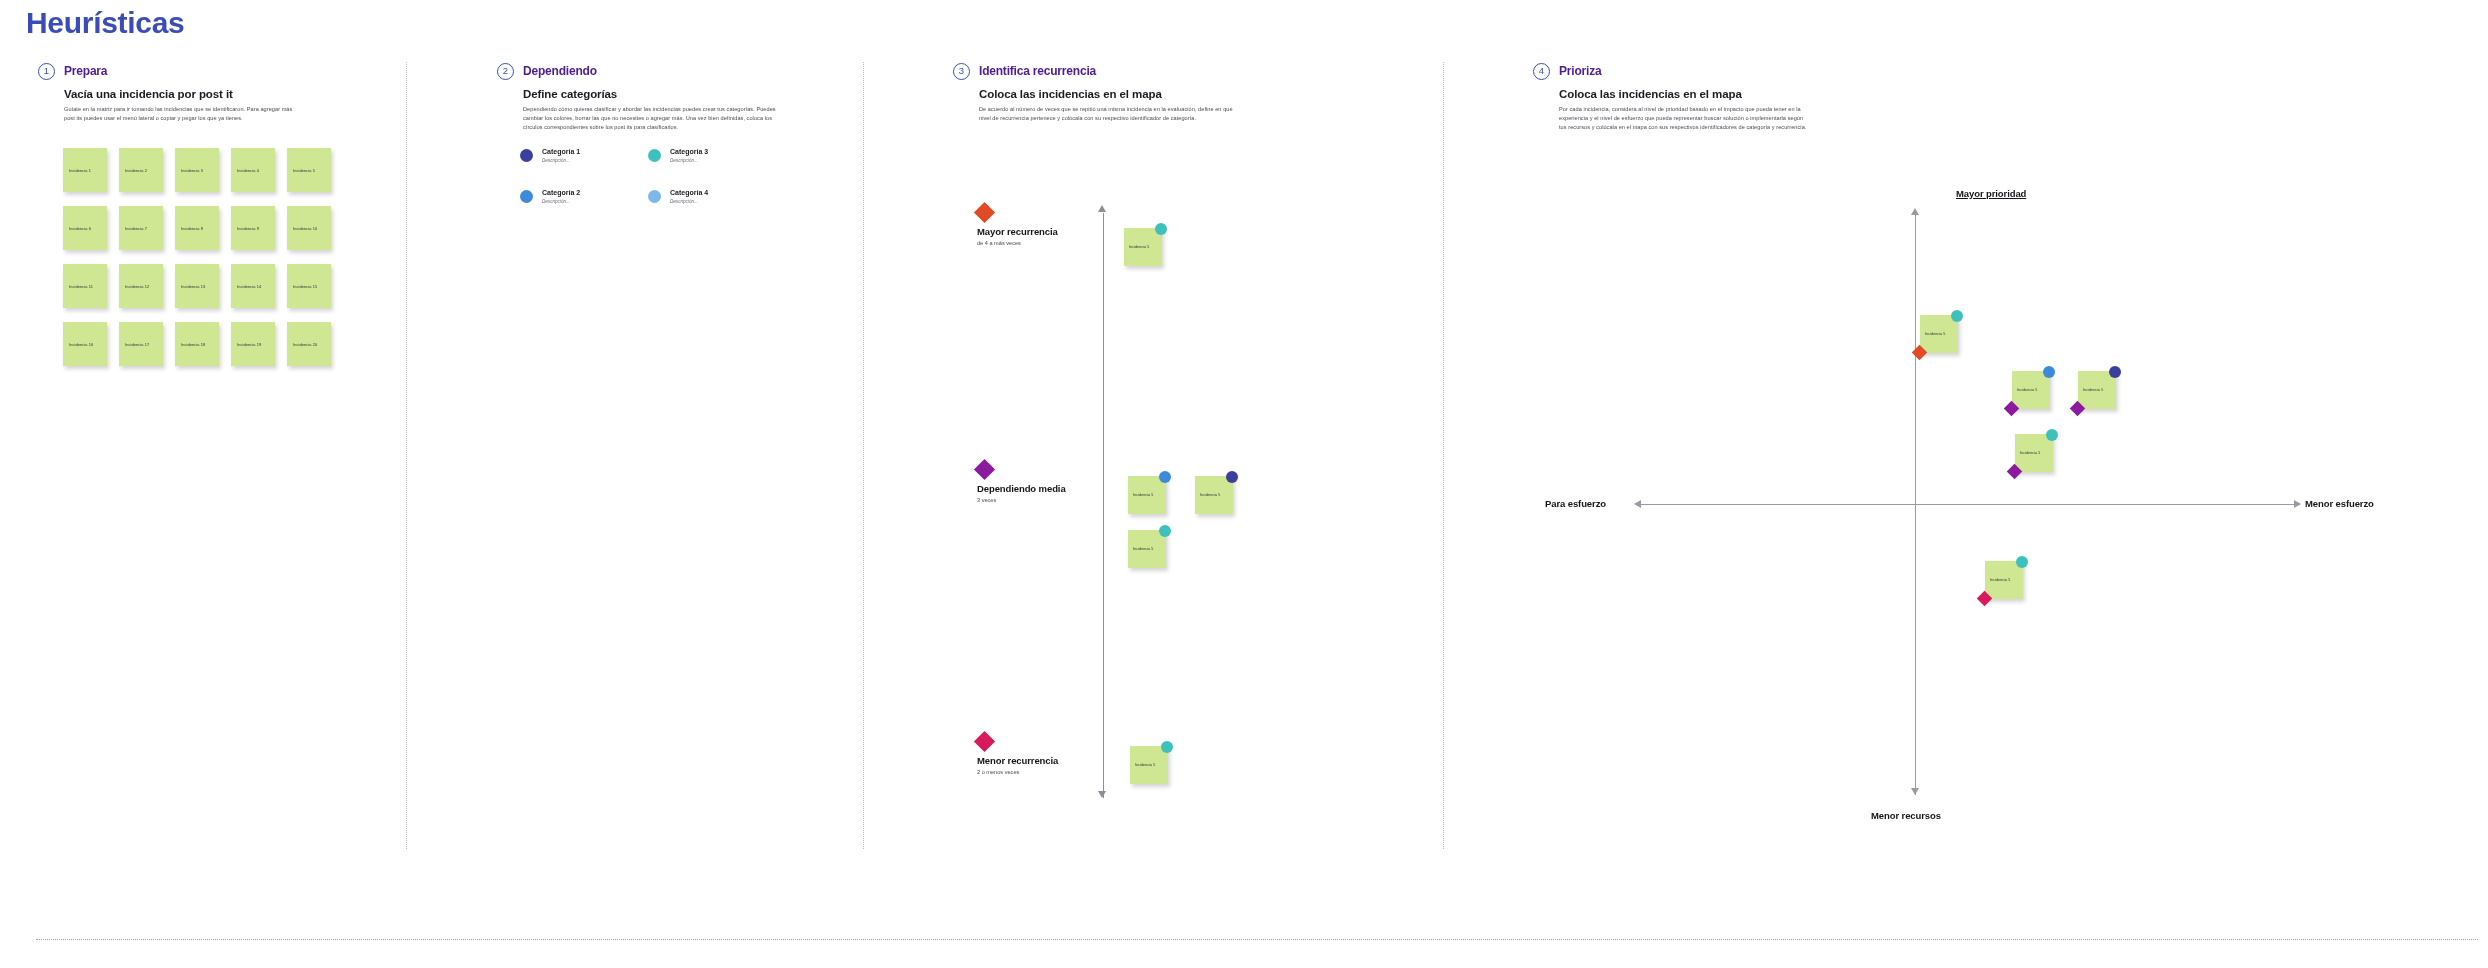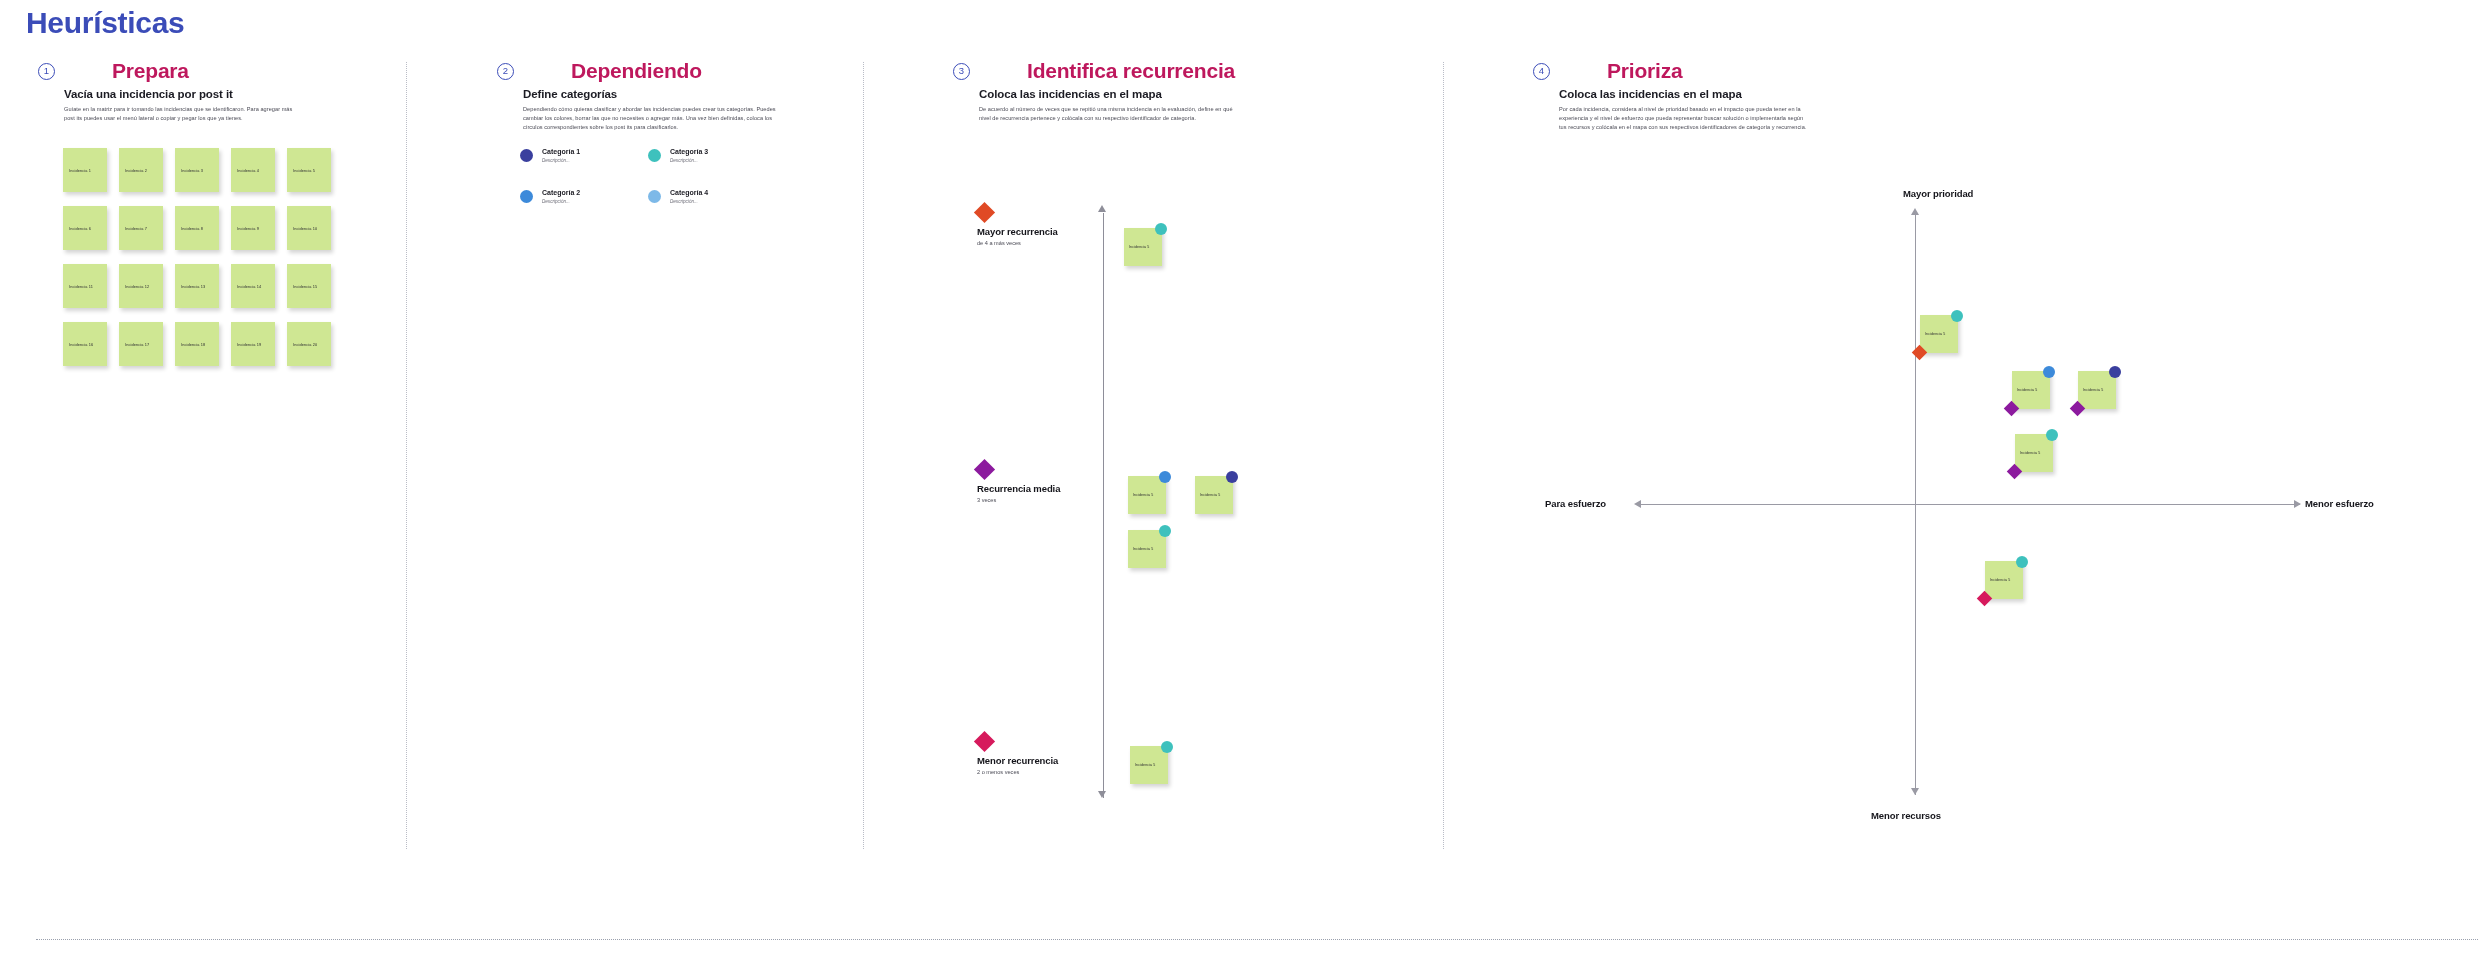--- a/index.html
+++ b/index.html
@@ -60,25 +60,24 @@
     border-radius: 50%;
     color: #3b4cb8;
     font-size: 9.5px;
     display: flex;
     align-items: center;
     justify-content: center;
     flex: 0 0 auto;
     line-height: 1;
   }
   .sec-title {
-    font-size: 21px;
+    font-size: 12px;
     font-weight: bold;
-    color: #be185d;
+    color: #4c1d95;
     letter-spacing: -0.2px;
-    margin-left: 48px;
   }
   .sec-sub {
     margin-top: 6px;
     margin-left: 26px;
     font-size: 11.5px;
     font-weight: bold;
     color: #1b1b23;
     letter-spacing: -0.1px;
   }
   .sec-desc {
@@ -345,21 +344,21 @@
 <div class="rec-arrow-dn"></div>
 
 <div class="rec-group" style="left:977px; top:205px;">
   <div class="diamond" style="background:#e04a25;"></div>
   <div class="rec-title">Mayor recurrencia</div>
   <div class="rec-note">de 4 a más veces</div>
 </div>
 
 <div class="rec-group" style="left:977px; top:462px;">
   <div class="diamond" style="background:#8c1a9e;"></div>
-  <div class="rec-title">Recurrencia media</div>
+  <div class="rec-title">Dependiendo media</div>
   <div class="rec-note">3 veces</div>
 </div>
 
 <div class="rec-group" style="left:977px; top:734px;">
   <div class="diamond" style="background:#d61a5c;"></div>
   <div class="rec-title">Menor recurrencia</div>
   <div class="rec-note">2 o menos veces</div>
 </div>
 
 <div class="sticky-wrap" style="left:1124px; top:228px;">
@@ -402,21 +401,21 @@
   <div class="sec-desc" style="width:250px;">Por cada incidencia, considera al nivel de prioridad basado en el impacto que pueda tener en la experiencia y el nivel de esfuerzo que pueda representar buscar solución o implementarla según tus recursos y colócala en el mapa con sus respectivos identificadores de categoría y recurrencia.</div>
 </div>
 
 <div class="ar ar-up"></div>
 <div class="ar ar-dn"></div>
 <div class="ar ar-left"></div>
 <div class="ar ar-rght"></div>
 <div class="mtx-v"></div>
 <div class="mtx-h"></div>
 
-<div class="mtx-lbl" style="left:1903px; top:188px;">Mayor prioridad</div>
+<div class="mtx-lbl" style="left:1956px; top:188px;text-decoration:underline;">Mayor prioridad</div>
 <div class="mtx-lbl" style="left:1871px; top:810px;">Menor recursos</div>
 <div class="mtx-lbl" style="left:1545px; top:498px;">Para esfuerzo</div>
 <div class="mtx-lbl" style="left:2305px; top:498px;">Menor esfuerzo</div>
 
 <div class="sticky-wrap" style="left:1920px; top:315px;">
   <div class="postit">
     <span class="postit-lbl">Incidencia 5</span>
   </div>
   <div class="badge-dot" style="background:#3ec1bd;"></div>
   <div class="badge-diamond" style="background:#e04a25;"></div>

